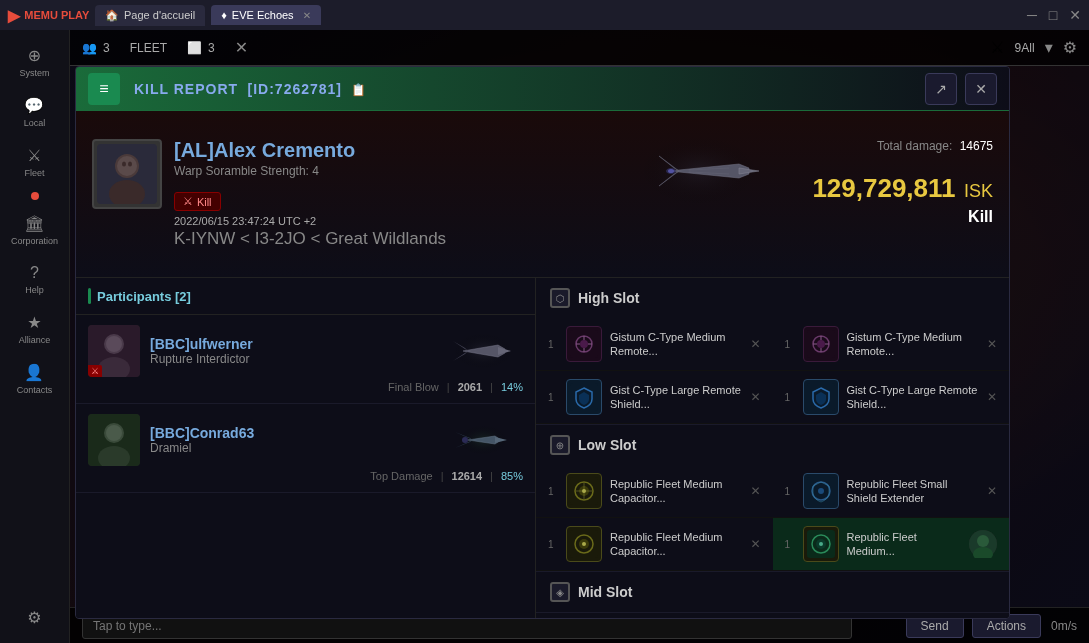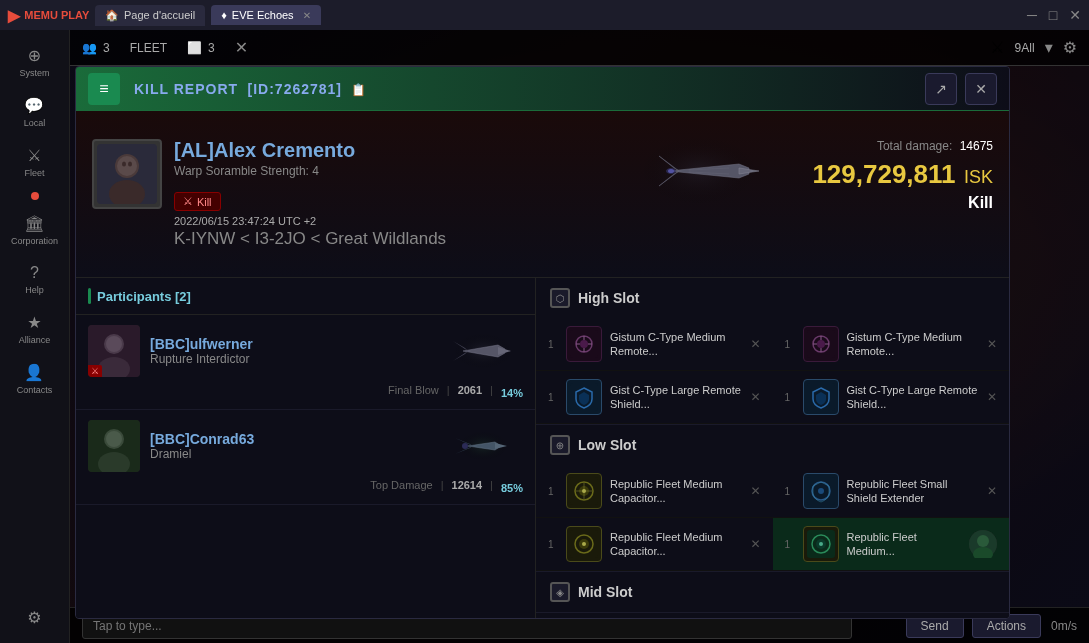--- a/index.html
+++ b/index.html
@@ -231,21 +231,21 @@
       width: 80px; height: 48px;
       display: flex; align-items: center; justify-content: center;
     }
     .participant-stats {
       display: flex; align-items: center; gap: 8px;
       margin-top: 4px; font-size: 11px; color: #888;
       justify-content: flex-end;
     }
     .stat-label { color: #666; }
     .stat-value { color: #aaa; font-weight: bold; }
-    .stat-percent { color: #7cd; font-weight: bold; margin-top: 6px; }
+    .stat-percent { color: #7cd; font-weight: normal; }
 
     
     .modules-panel {
       flex: 1;
       background: #0d0d18;
       overflow-y: auto;
     }
     .slot-section {
       border-bottom: 1px solid #1a1a2a;
     }
@@ -487,21 +487,21 @@
         <line x1="70" y1="44" x2="110" y2="42" stroke="#889" stroke-width="0.3" opacity="0.5"></line>
         <line x1="70" y1="46" x2="110" y2="48" stroke="#889" stroke-width="0.3" opacity="0.5"></line>
       </svg>
     </div>
 
     <div class="kill-info-right">
       <div class="damage-label">
         <span>Total damage:</span>
         <span style="color:#fff; margin-left:4px;">14675</span>
       </div>
-      <div style="margin-top:6px;">
+      <div style="margin-top:20px;">
         <span class="isk-value">129,729,811</span>
         <span class="isk-unit">ISK</span>
       </div>
       <div class="kill-type">Kill</div>
     </div>
   </div>
 
   <div class="kill-bottom">
 
     <div class="participants-panel">

